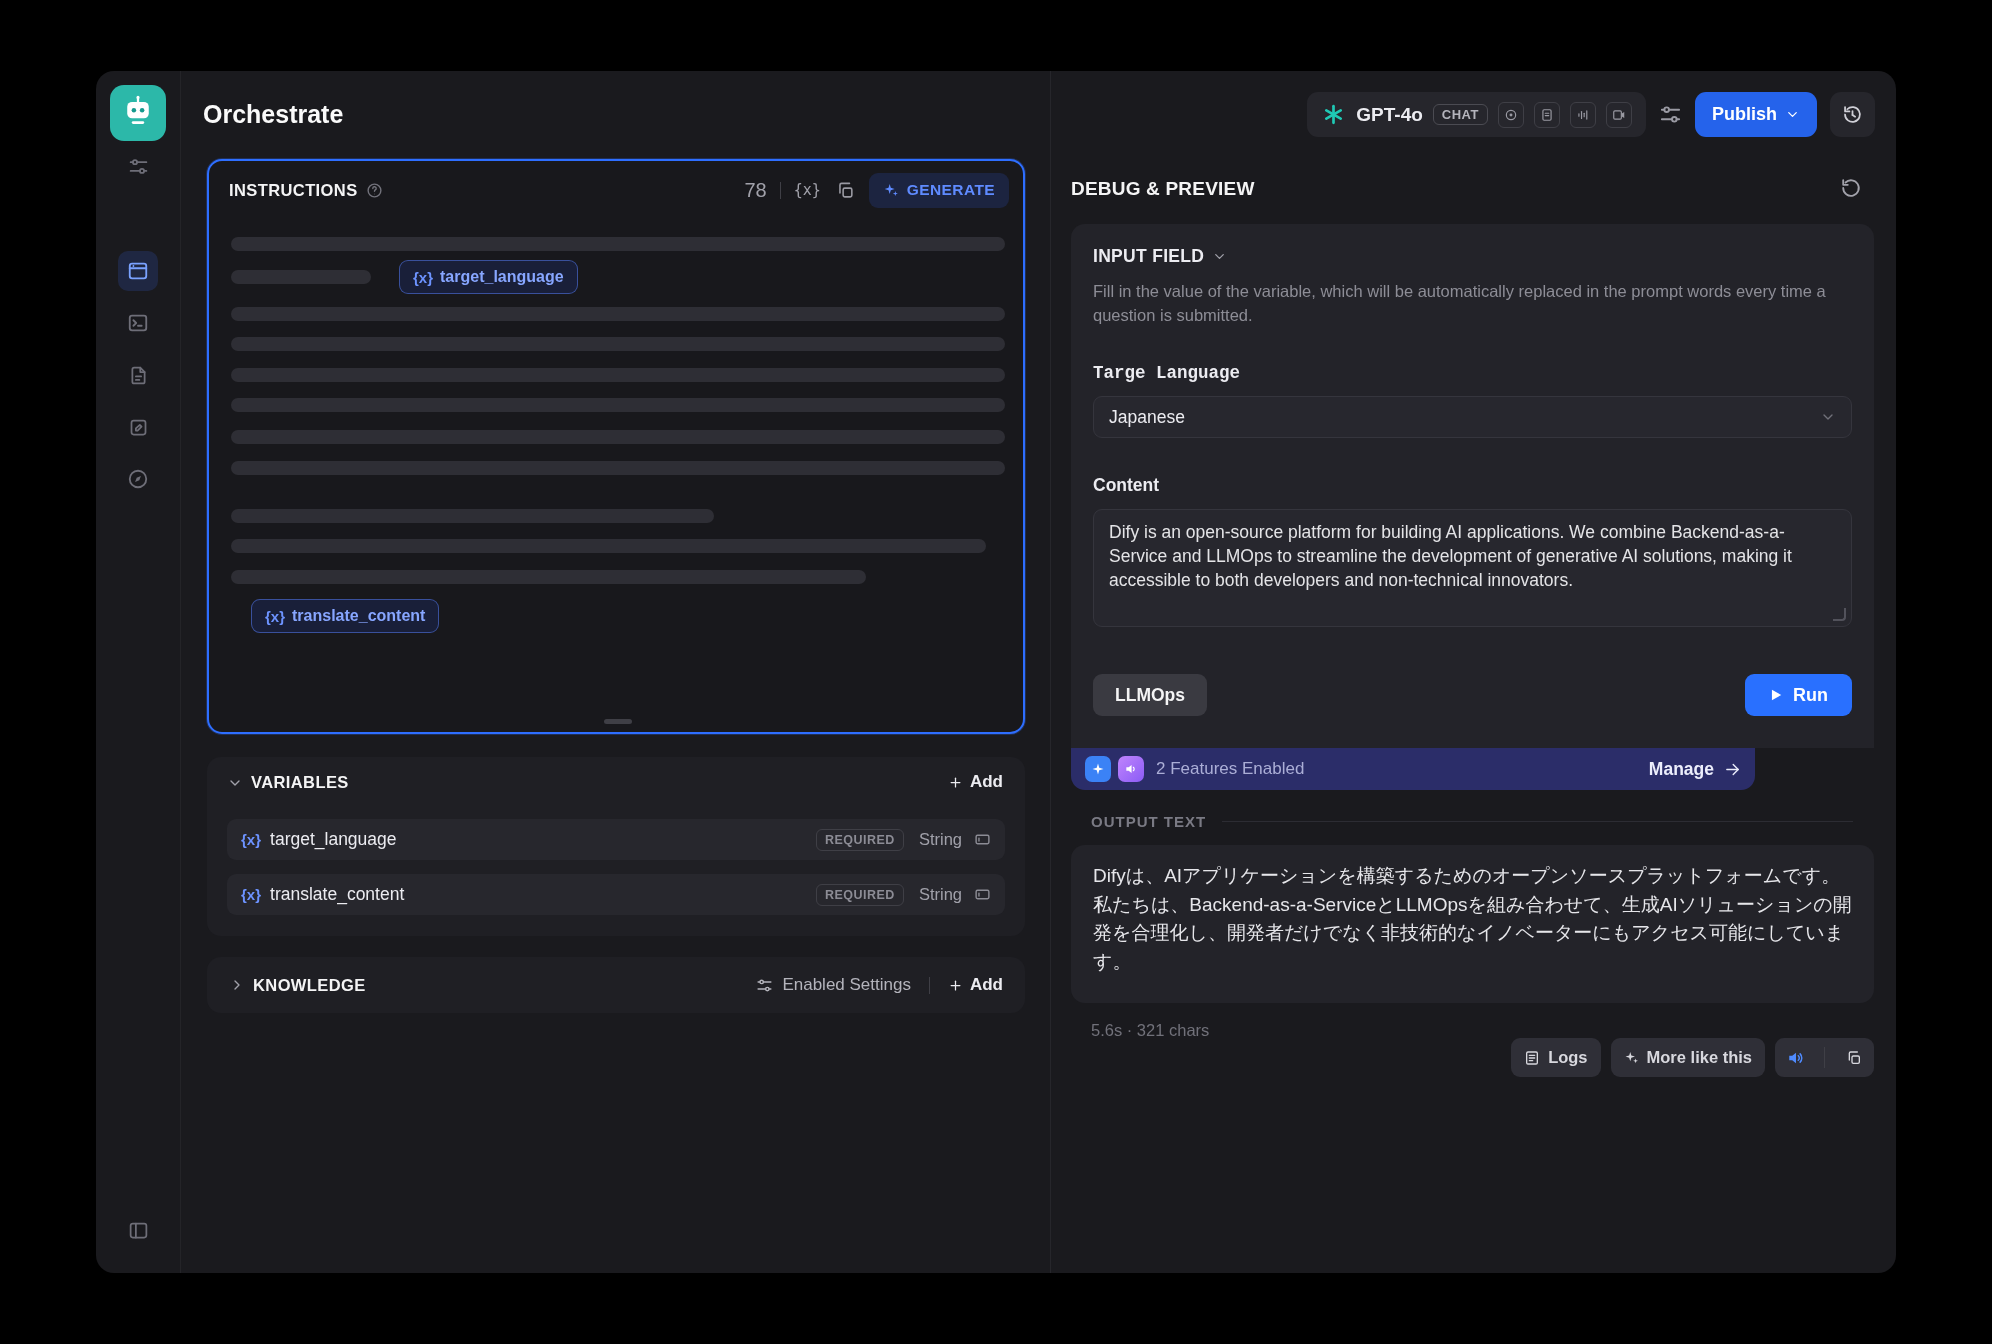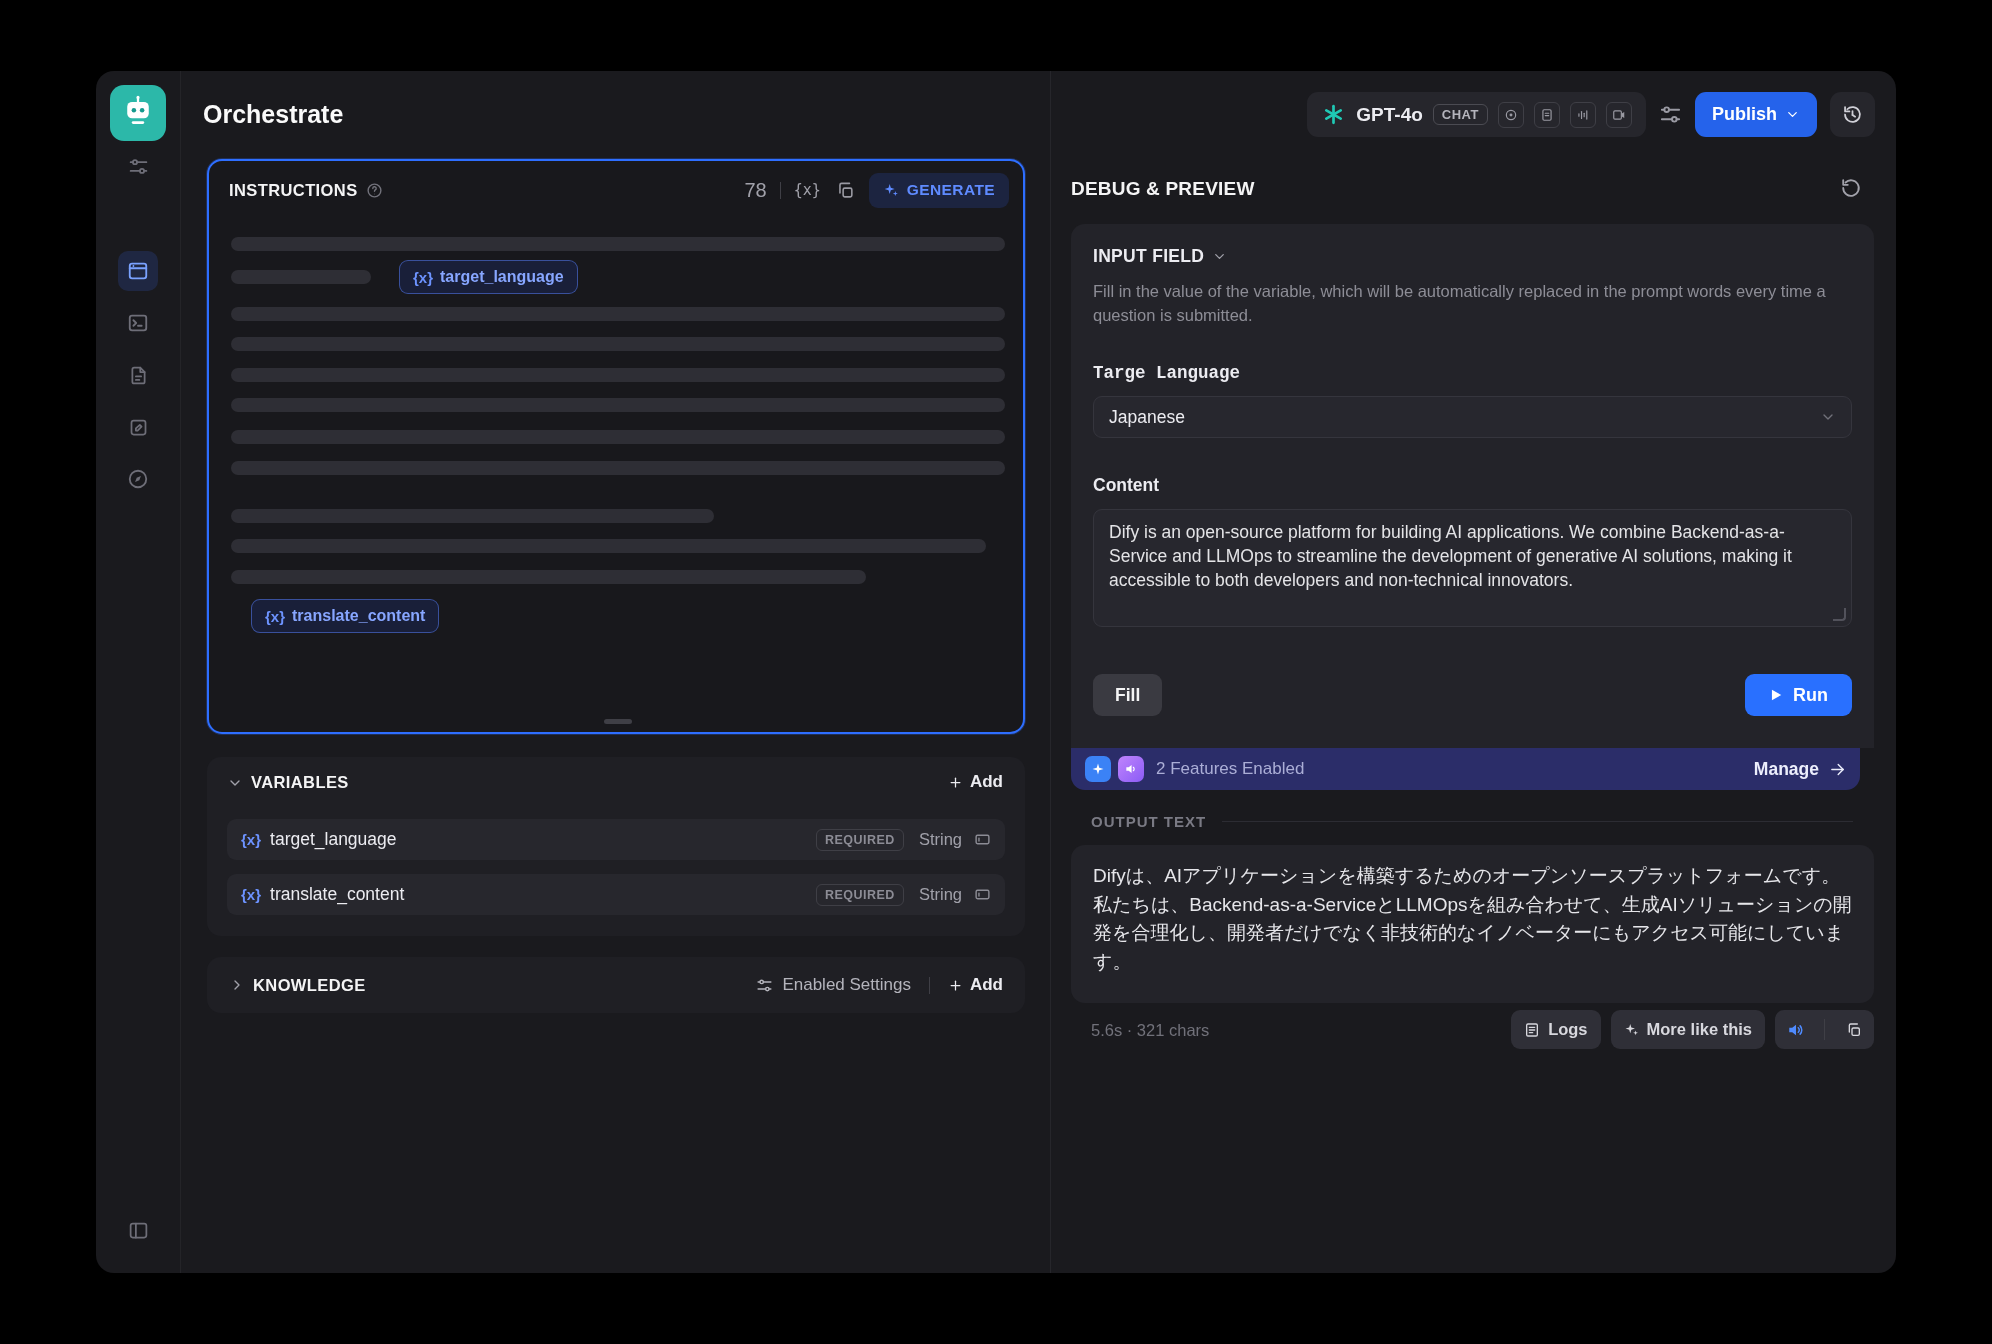--- a/index.html
+++ b/index.html
@@ -49,30 +49,30 @@
   .vis-ic{width:30px;height:30px;border-radius:50%;background:linear-gradient(135deg,#6366f1,#2563eb);display:flex;align-items:center;justify-content:center;color:#fff;}
 
   
   .vdiv{position:absolute;left:954px;top:0;width:1px;height:100%;background:#26262b;}
   .dp-title{position:absolute;left:975px;top:107px;font-size:19px;font-weight:700;letter-spacing:.2px;color:#f4f4f5;}
   .card{position:absolute;left:975px;top:153px;width:803px;height:524px;background:#232329;border-radius:14px 14px 0 0;}
   .card-label{font-size:17.5px;font-weight:700;color:#ececf1;}
   .input-box{position:absolute;left:22px;right:22px;background:#27272e;border:1px solid #35353d;border-radius:9px;box-sizing:border-box;}
   .btn-clear{position:absolute;left:22px;top:450px;height:42px;padding:0 22px;background:#3a3a41;border-radius:9px;color:#f4f4f5;font-size:17.5px;font-weight:600;display:flex;align-items:center;}
   .btn-run{position:absolute;right:22px;top:450px;height:42px;padding:0 24px;background:#2970ff;border-radius:9px;color:#fff;font-size:18px;font-weight:600;display:flex;align-items:center;gap:10px;}
-  .feat-bar{position:absolute;left:975px;top:677px;width:789px;height:42px;background:#2b2d69;border-radius:0 0 14px 14px;display:flex;align-items:center;padding:0 14px;box-sizing:border-box;}
+  .feat-bar{position:absolute;left:975px;top:677px;width:684px;height:42px;background:#2b2d69;border-radius:0 0 14px 14px;display:flex;align-items:center;padding:0 14px;box-sizing:border-box;}
   .feat-ic{width:26px;height:26px;border-radius:7px;display:flex;align-items:center;justify-content:center;color:#fff;}
   .out-label-row{position:absolute;left:995px;top:742px;width:762px;display:flex;align-items:center;gap:16px;}
   .out-label{font-size:15px;letter-spacing:1px;color:#7a7a84;font-weight:600;white-space:nowrap;}
   .hline{flex:1;height:1px;background:#2c2c33;}
   .out-panel{position:absolute;left:975px;top:774px;width:803px;height:158px;background:#232329;border-radius:14px;box-sizing:border-box;padding:17px 22px;}
   .out-text{font-size:19px;line-height:1.5;color:#e6e6ea;}
   .out-meta{position:absolute;left:995px;top:939px;height:40px;line-height:40px;font-size:16.5px;color:#71717a;}
   .out-actions{position:absolute;top:939px;right:22px;display:flex;gap:10px;}
-  .obtn{height:39px;background:#2f2f37;border-radius:9px;display:flex;align-items:center;gap:8px;padding:0 13px;color:#d8d8de;font-size:16.5px;font-weight:600;box-sizing:border-box;}
+  .obtn{height:39px;background:#2f2f37;border-radius:9px;display:flex;align-items:center;gap:8px;padding:0 13px;color:#d8d8de;font-size:16.5px;font-weight:600;box-sizing:border-box;margin-top:28px;}
   .obtn-group{padding:0;}
   .ocell{width:41px;height:39px;display:flex;align-items:center;justify-content:center;}
   .resize-mark{position:absolute;right:5px;bottom:5px;width:11px;height:11px;border-right:2px solid #52525b;border-bottom:2px solid #52525b;border-radius:0 0 4px 0;}
 </style>
 </head>
 <body>
 
 <div class="stage">
   <div class="window">
 
@@ -385,21 +385,21 @@
           </span>
       </div>
 
       <div class="abs card-label" style="left:22px;top:251px;">Content</div>
       <div class="input-box" style="top:285px;height:118px;padding:11px 15px;">
         <div style="font-size:17.5px;line-height:1.37;color:#e4e4e7;">Dify is an open-source platform for building AI applications. We combine Backend-as-a-Service and LLMOps to streamline the development of generative AI solutions, making it accessible to both developers and non-technical innovators.</div>
         <span class="resize-mark"></span>
       </div>
 
       <button class="btn-clear" style="border:none;cursor:pointer;">
-        <span>Fill</span>
+        <span>LLMOps</span>
       </button>
       <button class="btn-run" style="border:none;cursor:pointer;">
         <span style="display:inline-flex;">
             <svg width="14" height="14" viewBox="0 0 24 24">
               <polygon points="5 3 21 12 5 21" fill="#fff"></polygon>
             </svg>
           </span>
         <span>Run</span>
       </button>
     </section>

